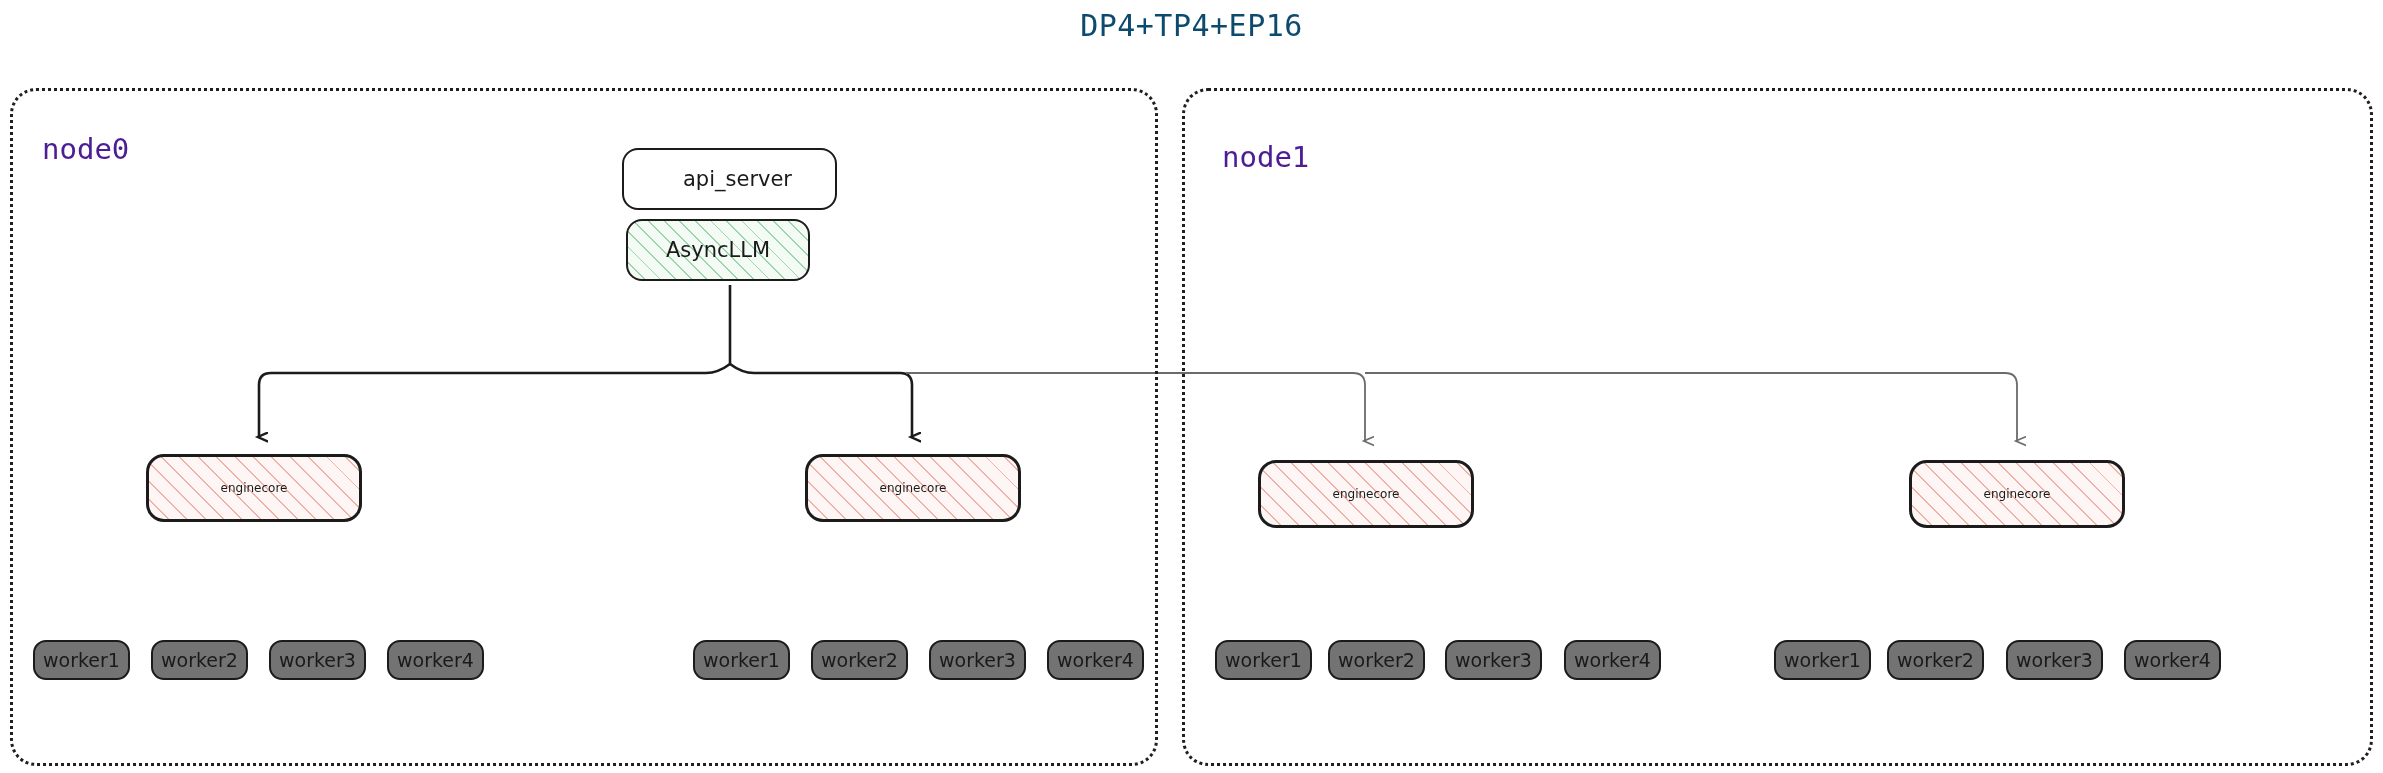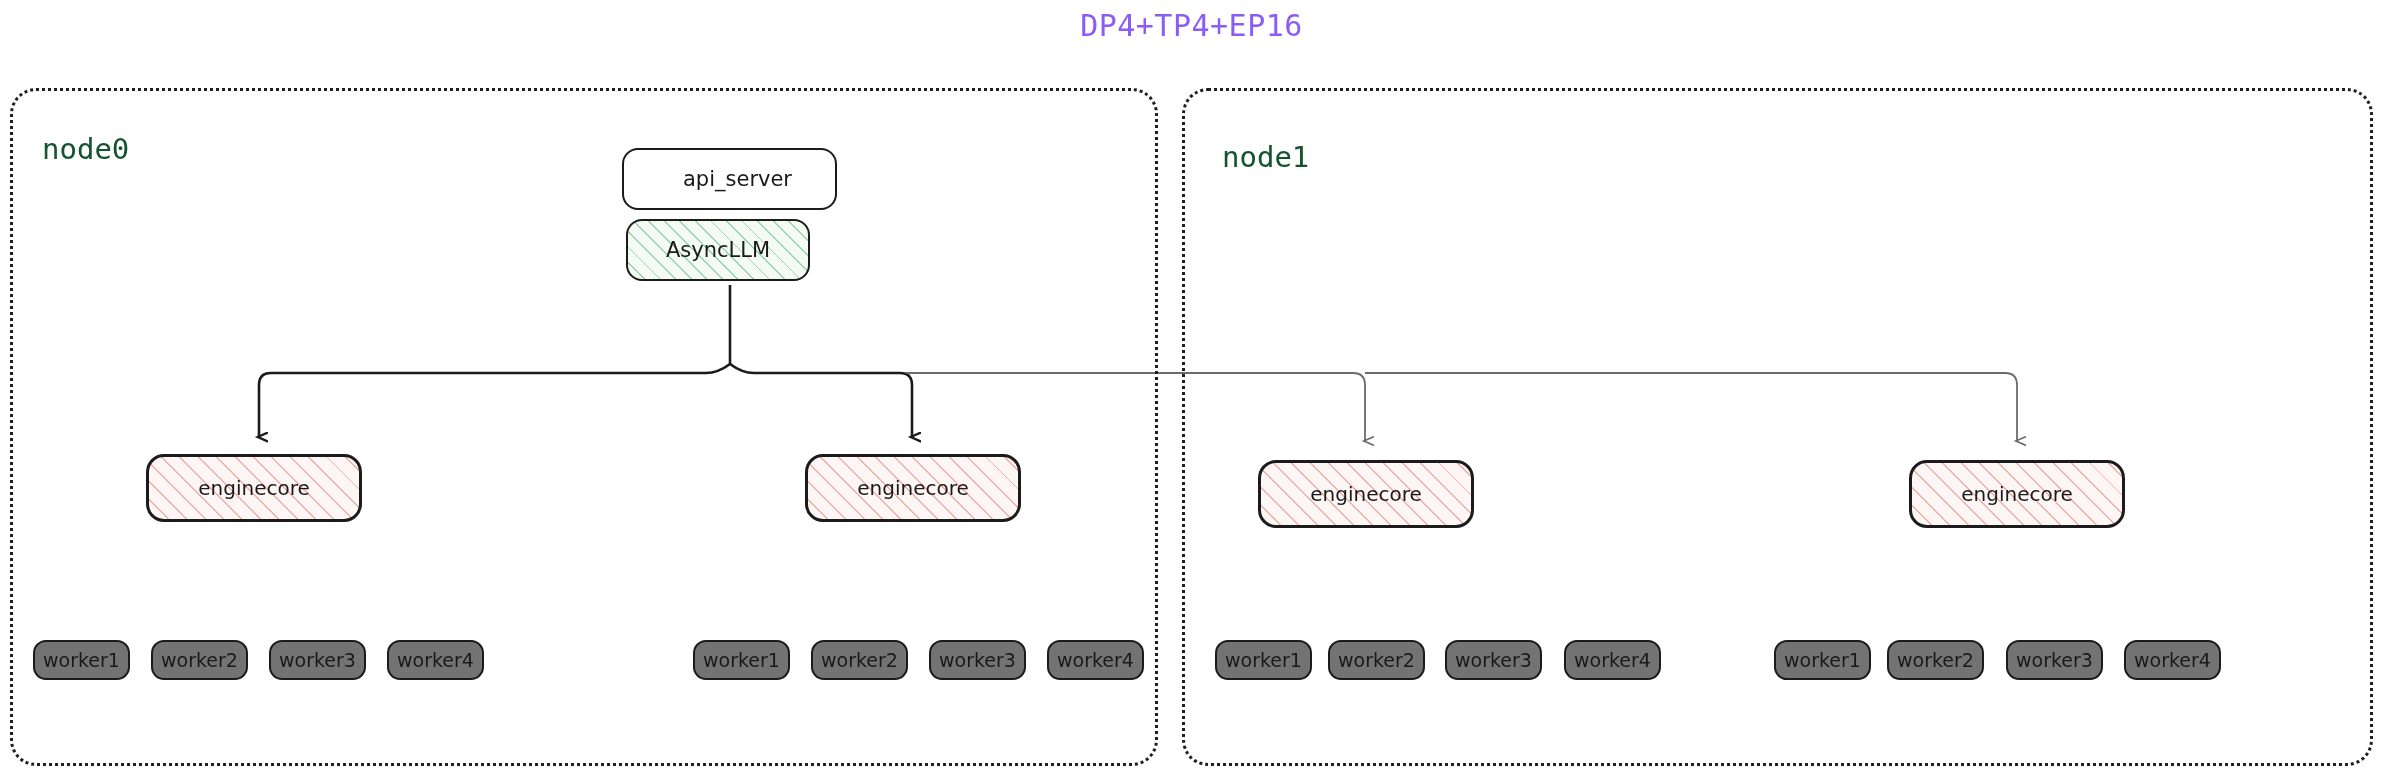--- a/index.html
+++ b/index.html
@@ -21,21 +21,21 @@
   }
   .diagram-title {
     position: absolute;
     top: 8px;
     left: 0;
     width: 2383px;
     text-align: center;
     font-family: "DejaVu Sans Mono", monospace;
     font-size: 30px;
     font-weight: 400;
-    color: #8b5cf6;
+    color: #0c4a6e;
     letter-spacing: 0.5px;
   }
   svg.wires {
     position: absolute;
     left: 0;
     top: 0;
     width: 2383px;
     height: 773px;
     overflow: visible;
   }
@@ -48,21 +48,21 @@
   }
   #node0 { left: 10px;   top: 88px; width: 1148px; height: 678px; }
   #node1 { left: 1182px; top: 88px; width: 1191px; height: 678px; }
   .node-label {
     position: absolute;
     top: 26px;
     left: 32px;
     font-family: "DejaVu Sans Mono", monospace;
     font-size: 29px;
     font-weight: 400;
-    color: #14532d;
+    color: #4c1d95;
     white-space: nowrap;
   }
   .box {
     position: absolute;
     box-sizing: border-box;
     display: flex;
     align-items: center;
     justify-content: center;
     color: #1a1a1a;
     white-space: nowrap;
@@ -82,21 +82,21 @@
       45deg,
       rgba(84, 180, 110, 0.55) 0px,
       rgba(84, 180, 110, 0.55) 1.3px,
       rgba(255,255,255,0) 1.3px,
       rgba(255,255,255,0) 11px
     );
   }
   .box-engine {
     border: 3px solid #1b1b1b;
     border-radius: 18px;
-    font-size: 20px;
+    font-size: 12px;
     background-color: #fdf6f5;
     background-image: repeating-linear-gradient(
       45deg,
       rgba(226, 122, 110, 0.55) 0px,
       rgba(226, 122, 110, 0.55) 1.4px,
       rgba(255,255,255,0) 1.4px,
       rgba(255,255,255,0) 13px
     );
   }
   .box-worker {

